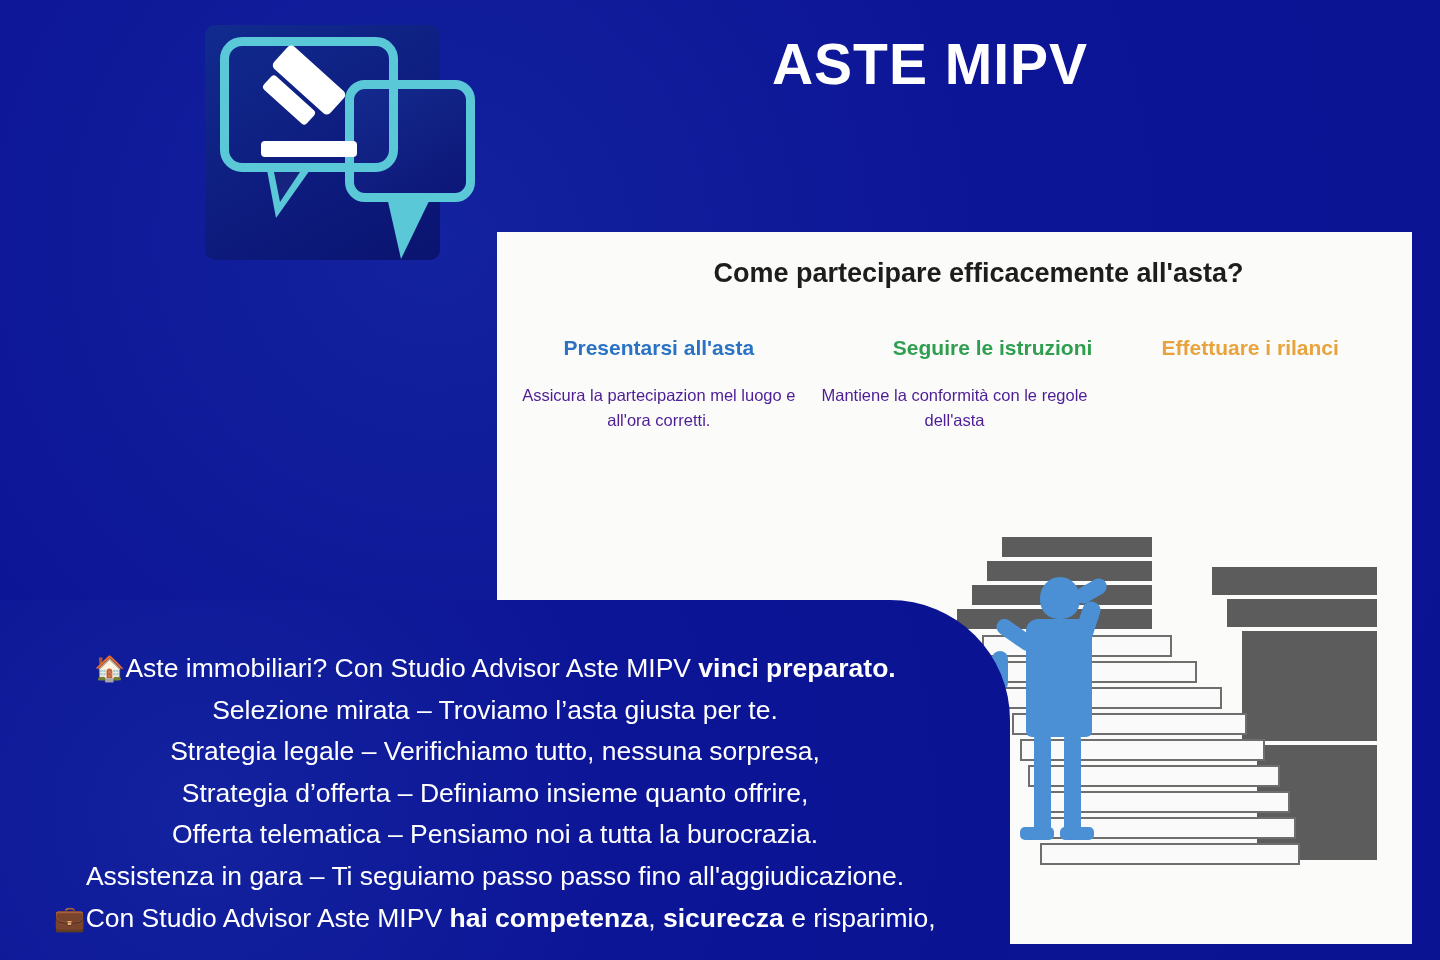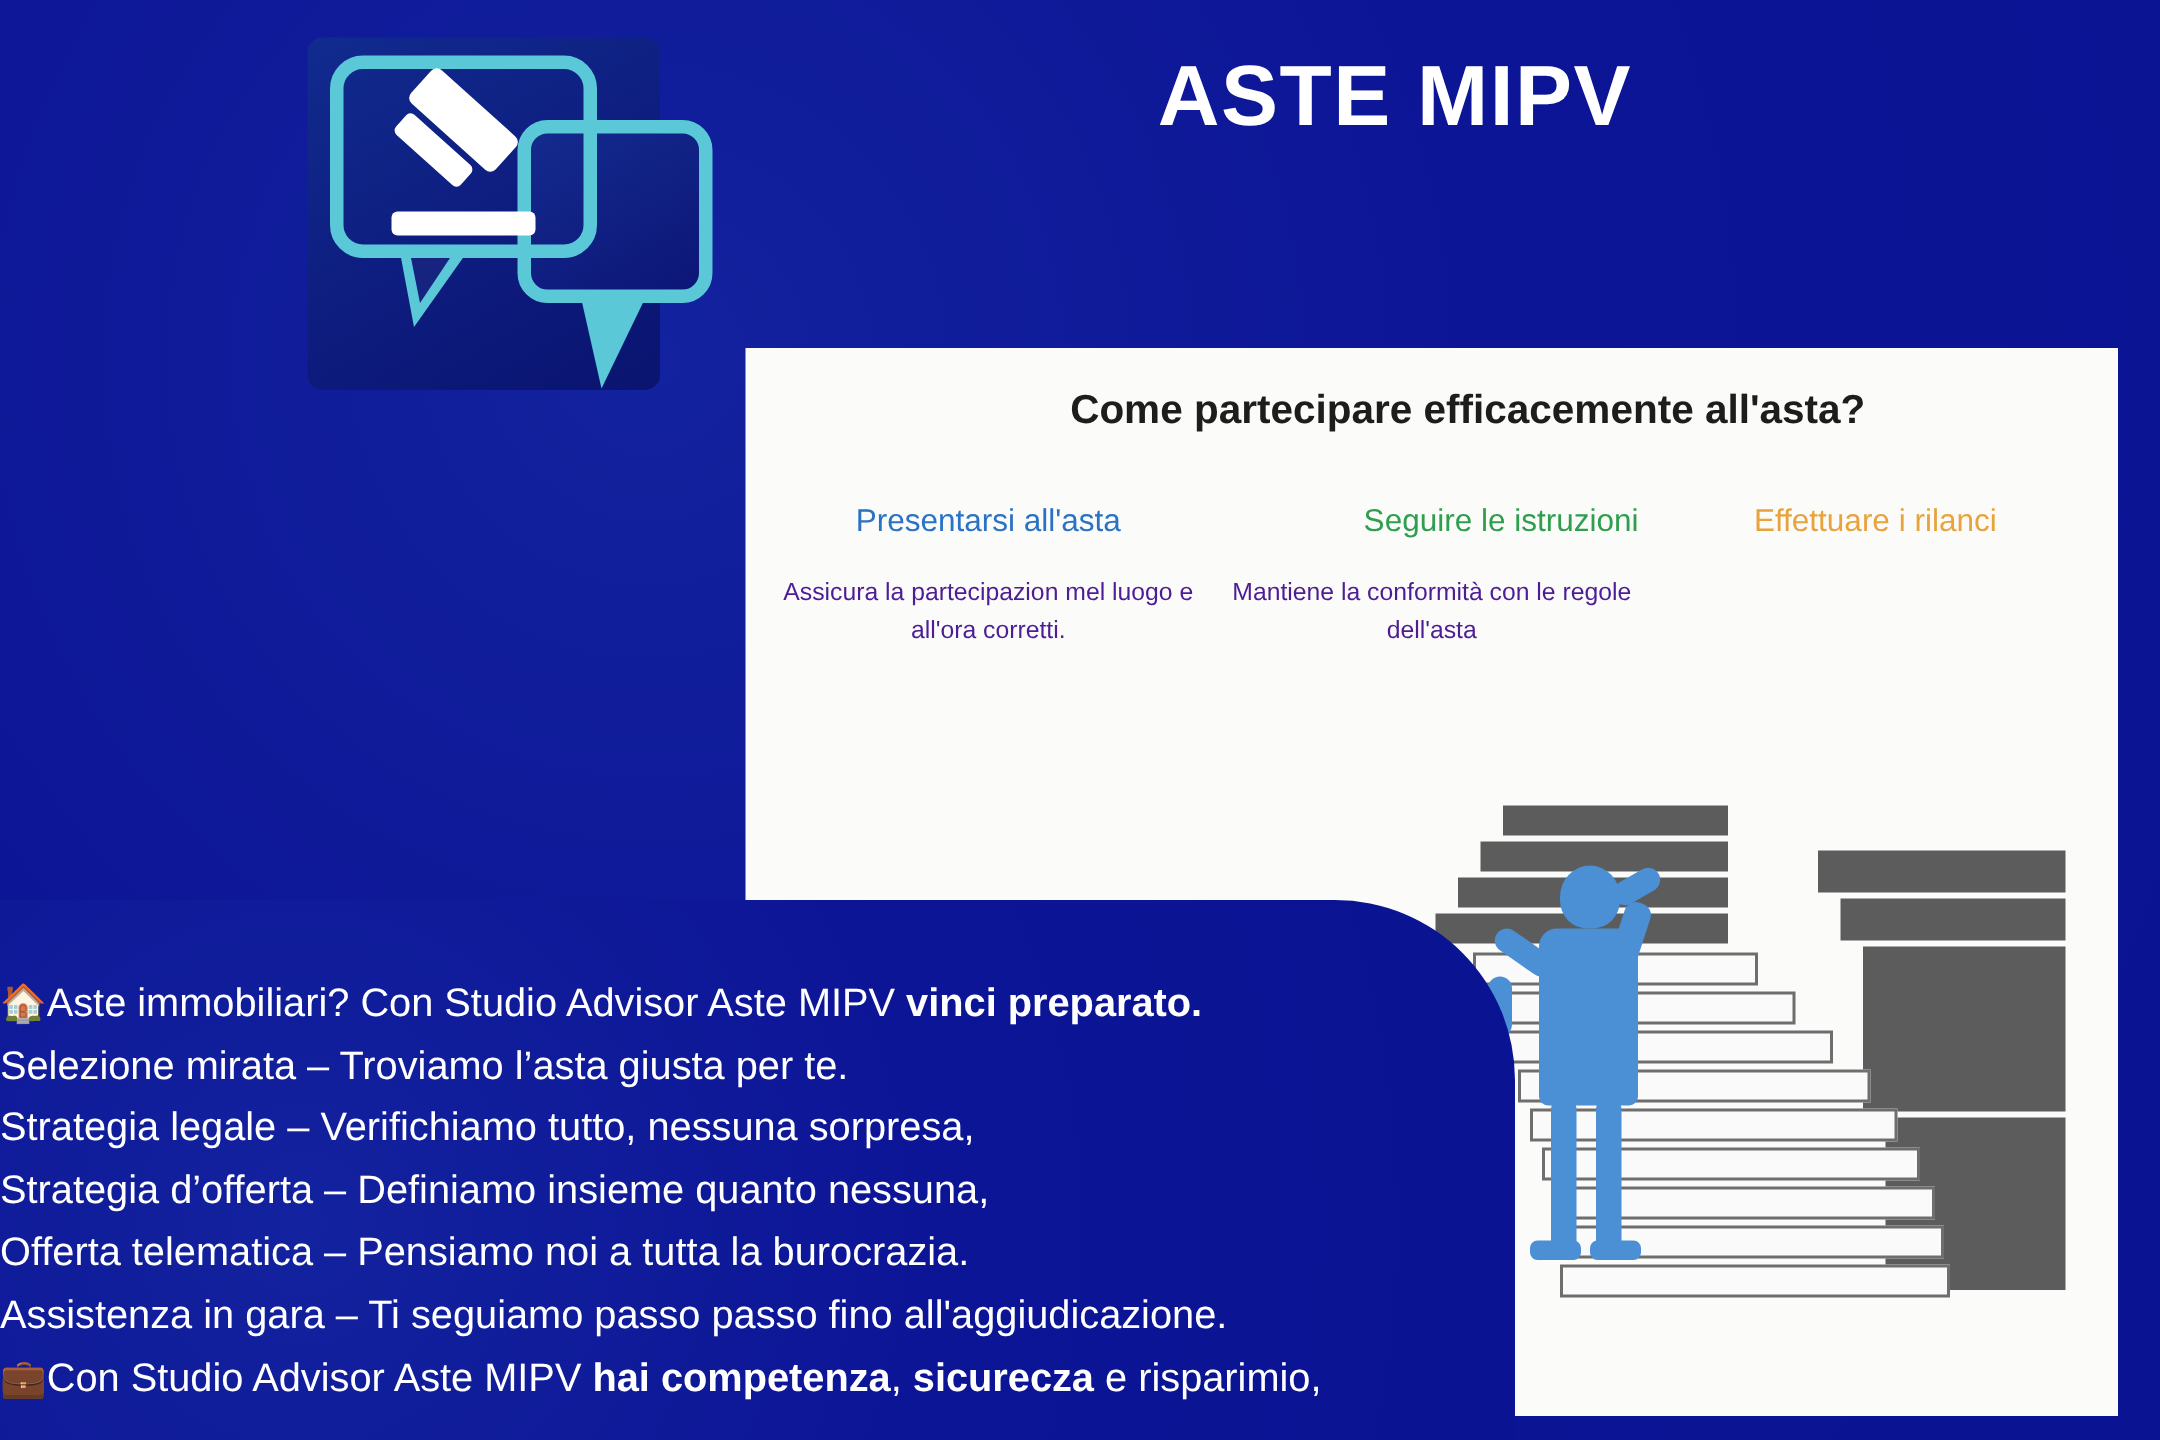--- a/index.html
+++ b/index.html
@@ -160,21 +160,21 @@
     margin-top: 44px;
     padding: 0 14px;
   }
   .col {
     flex: 1;
     text-align: center;
     padding: 0 10px;
   }
   .col-head {
     font-size: 21px;
-    font-weight: normal;
+    font-weight: bold;
     line-height: 1.45;
     margin-bottom: 20px;
   }
   .col:nth-child(1) .col-head { color: #2a72c4; }
   .col:nth-child(2) .col-head { color: #2f9e4f; text-align: right; }
   .col:nth-child(3) .col-head { color: #e8a33d; }
   .col-body {
     font-size: 16.5px;
     color: #4c1d95;
     line-height: 1.48;
@@ -301,20 +301,21 @@
 
   
   .bottom {
     position: absolute;
     left: 0;
     top: 648px;
     width: 990px;
     color: #ffffff;
     font-size: 26.5px;
     line-height: 1.57;
+    text-align: center;
   }
   .bottom .line { white-space: nowrap; }
   .bottom .b { font-weight: bold; }
   .emoji { font-size: 25px; }
 
 </style>
 </head>
 <body>
 
 <div class="logo">
@@ -388,19 +389,19 @@
 </div>
 
 <div class="blue-overlay"></div>
 
 <div class="bottom">
   <div class="line">
     <span class="emoji">🏠</span><span>Aste immobiliari? Con Studio Advisor Aste MIPV </span><span class="b">vinci preparato.</span>
   </div>
   <div class="line">Selezione mirata – Troviamo l’asta giusta per te.</div>
   <div class="line">Strategia legale – Verifichiamo tutto, nessuna sorpresa,</div>
-  <div class="line">Strategia d’offerta – Definiamo insieme quanto nessuna,</div>
+  <div class="line">Strategia d’offerta – Definiamo insieme quanto offrire,</div>
   <div class="line">Offerta telematica – Pensiamo noi a tutta la burocrazia.</div>
   <div class="line">Assistenza in gara – Ti seguiamo passo passo fino all'aggiudicazione.</div>
   <div class="line">
     <span class="emoji">💼</span><span>Con Studio Advisor Aste MIPV </span><span class="b">hai competenza</span><span>, </span><span class="b">sicurecza</span><span> e risparimio,</span>
   </div>
 </div>
 
 </body></html>

